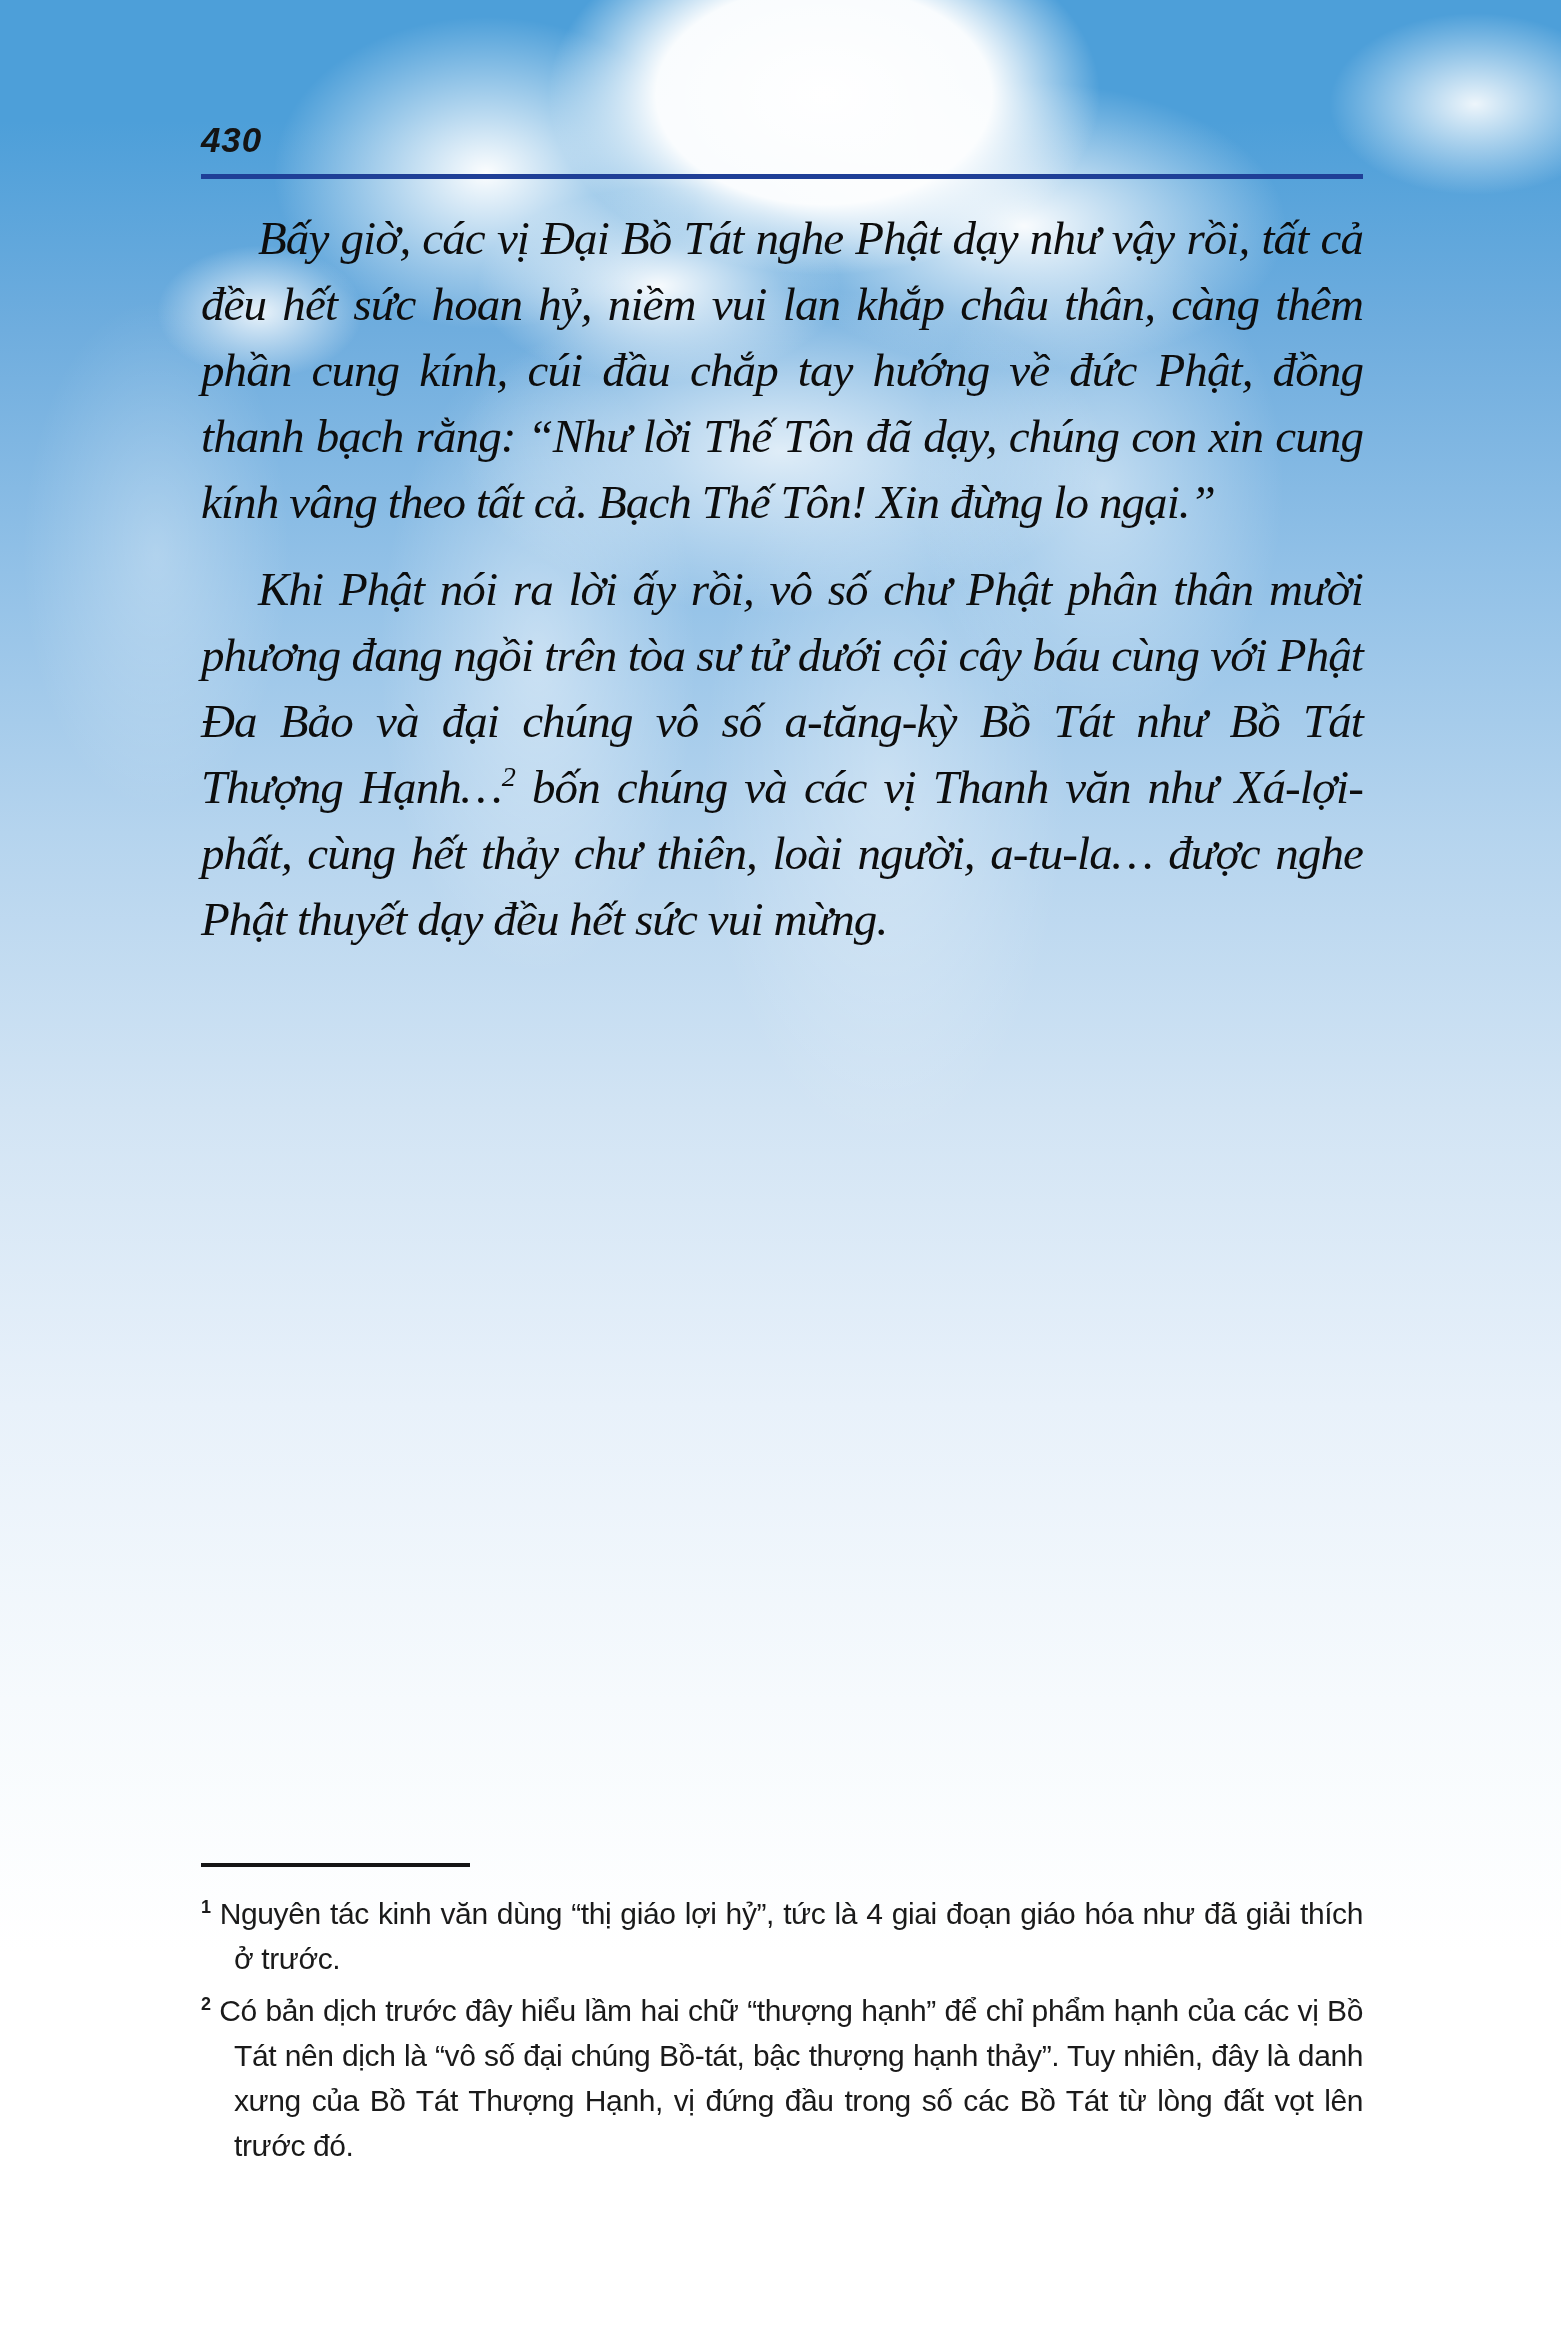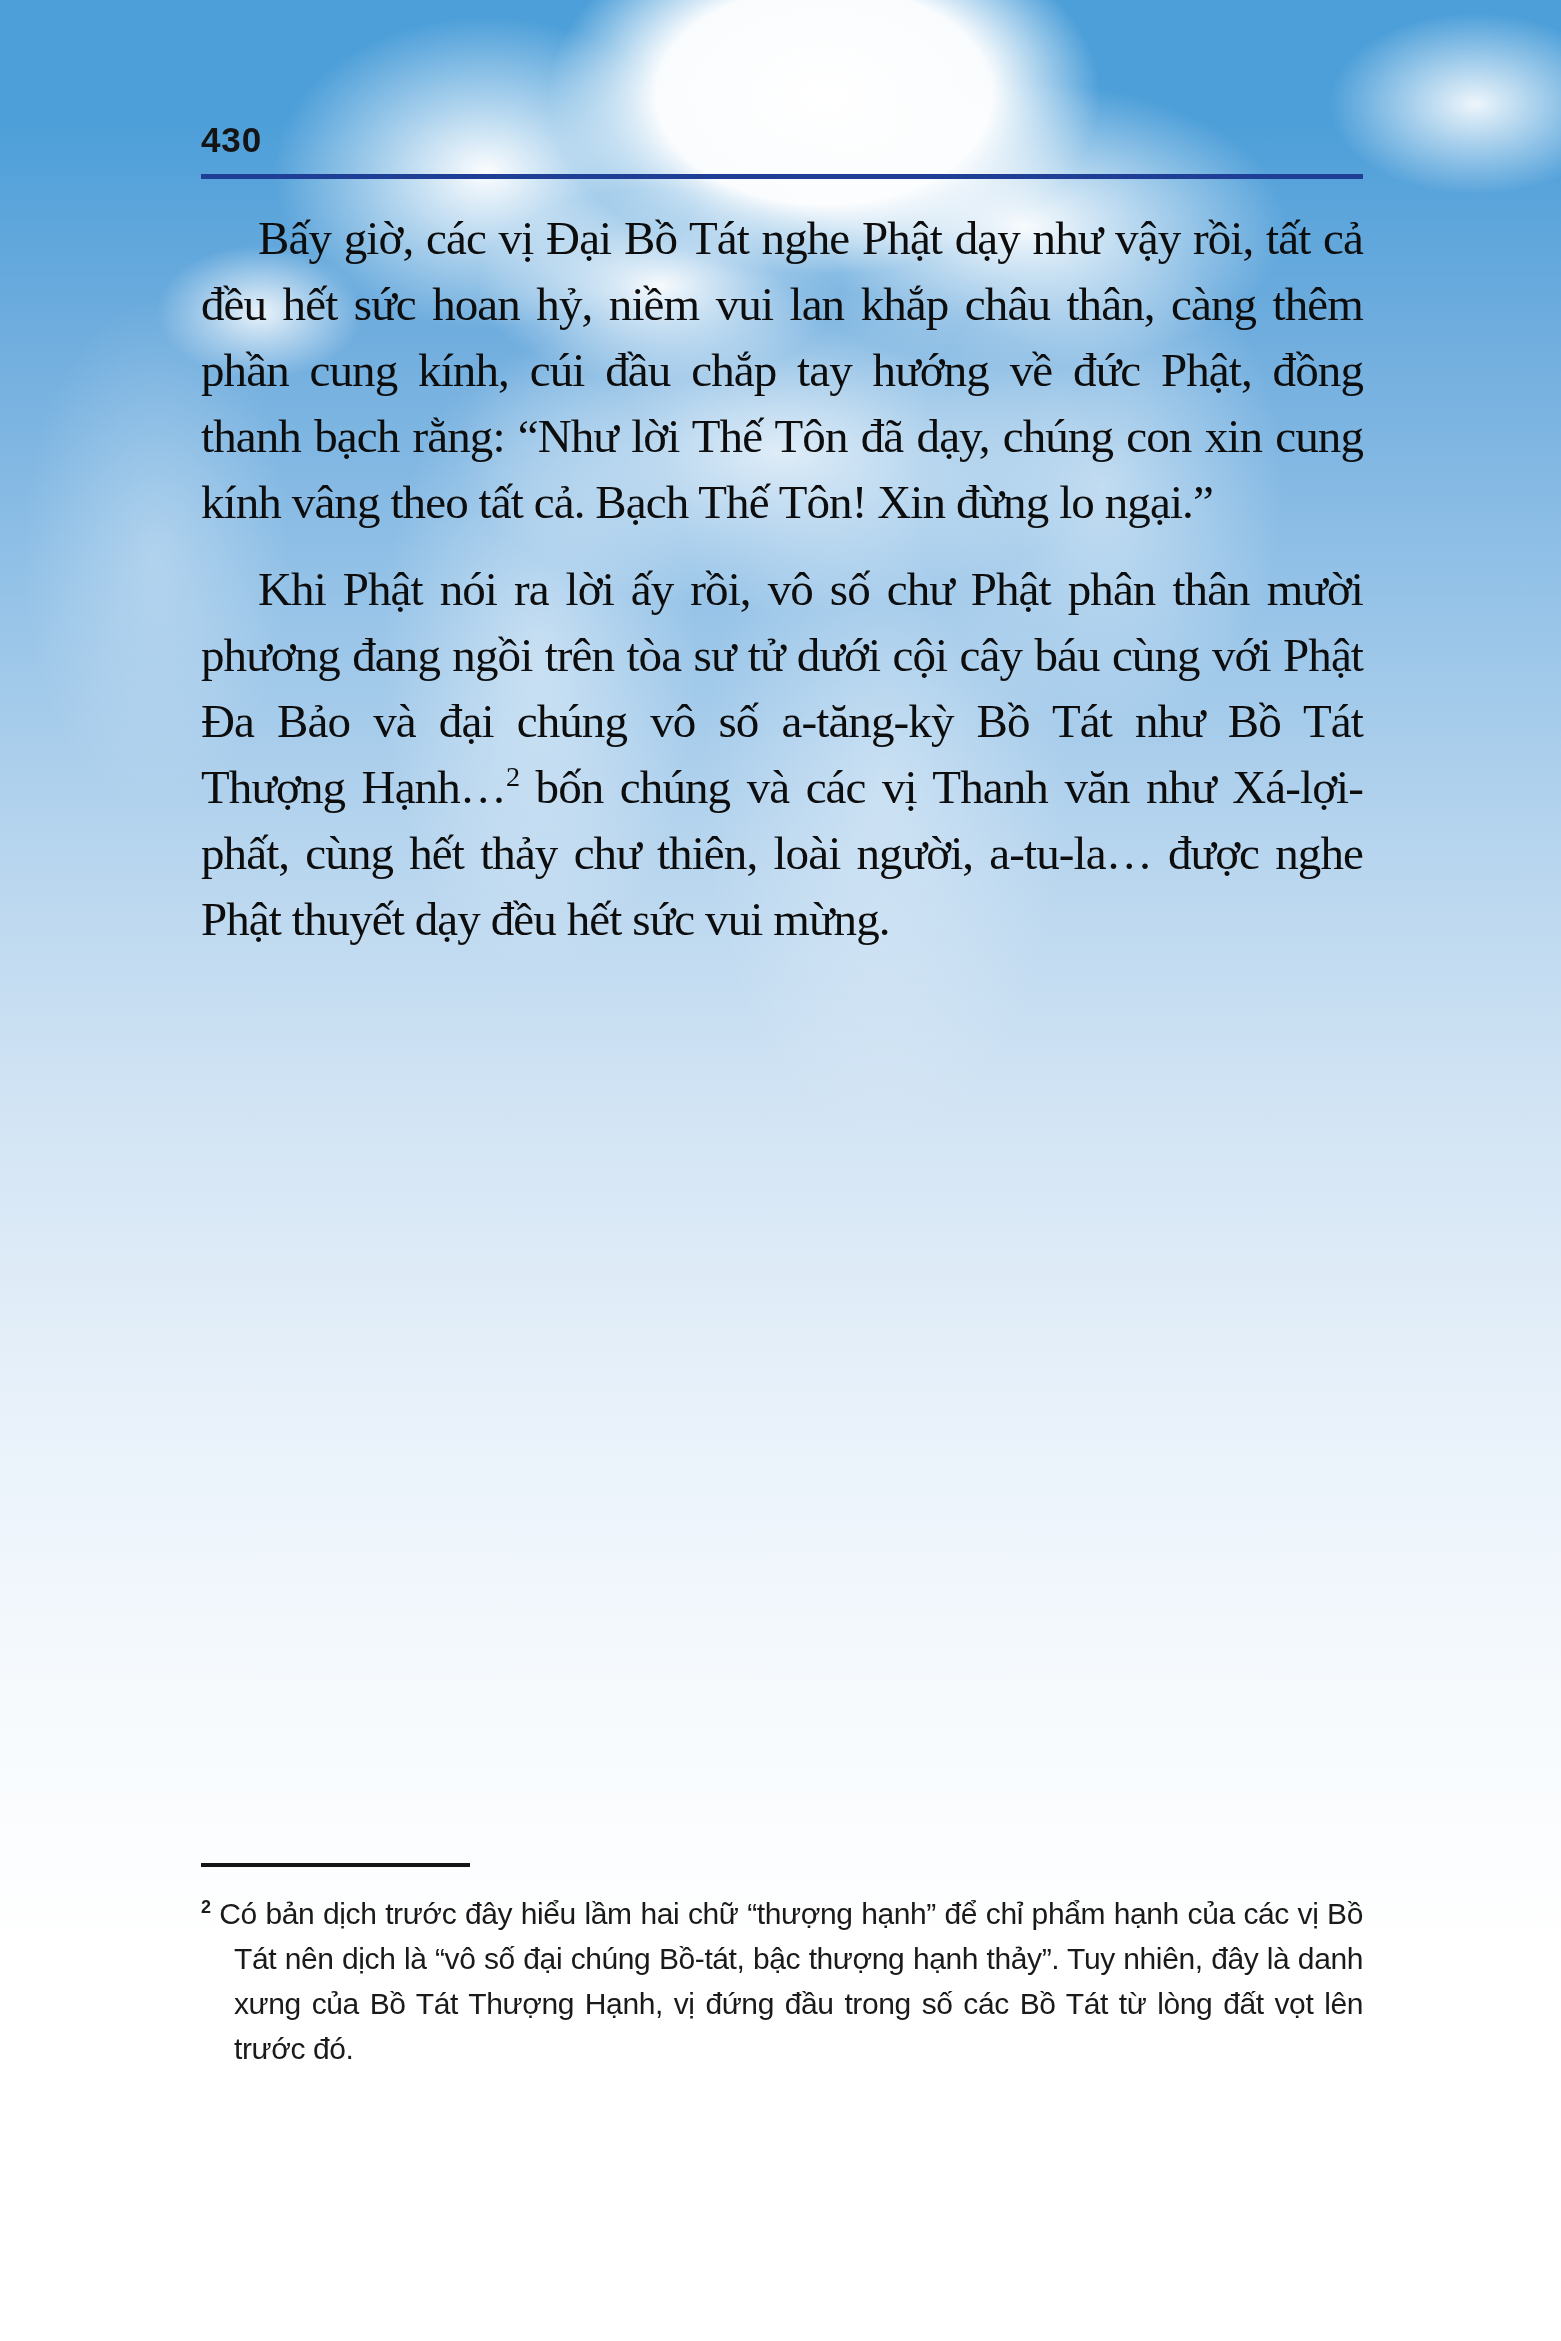--- a/index.html
+++ b/index.html
@@ -27,21 +27,21 @@
       radial-gradient(226px 451px at 538px 659px, rgba(255,255,255,.45) 0%, rgba(255,255,255,0) 70%),
       radial-gradient(260px 520px at 885px 781px, rgba(255,255,255,.35) 0%, rgba(255,255,255,0) 70%),
       radial-gradient(191px 364px at 156px 555px, rgba(255,255,255,.3) 0%, rgba(255,255,255,0) 70%),
       linear-gradient(180deg,
         var(--sky-top) 0px, #4d9fd9 121px, #6fadde 330px, #92c1e7 572px,
         #b5d4ee 833px, #d2e4f4 1110px, #e8f1fa 1405px, #f6fafd 1700px,
         #ffffff 1952px, #ffffff 2342px);
   }
 
   
-  .content{position:absolute;left:201px;width:1162px;top:0;}
+  .content{position:absolute;left:201px;width:1162px;top:0;font-style:italic;}
 
   .header{display:flex;justify-content:space-between;align-items:baseline;margin-top:120px;}
   .page-num{font-family:"Liberation Sans","DejaVu Sans",sans-serif;font-weight:700;font-size:35px;color:#141414;letter-spacing:0.9px;}
   .running-title{font-family:"Liberation Sans","DejaVu Sans",sans-serif;font-weight:700;font-size:31px;color:var(--title-color);letter-spacing:1.3px;}
   .rule{height:5.2px;background:var(--rule-color);margin-top:14px;}
 
   .body-text{margin-top:26px;color:var(--text-color);font-size:47px;line-height:66px;text-align:justify;letter-spacing:-0.9px;}
   .body-text p{margin:0 0 21px 0;}
   .body-text p.indent{text-indent:57px;}
   .body-text sup{font-size:60%;line-height:0;vertical-align:super;}
@@ -68,17 +68,18 @@
 
     <div class="body-text">
         <p class="indent">Bấy giờ, các vị Đại Bồ Tát nghe Phật dạy như vậy rồi, tất cả đều hết sức hoan hỷ, niềm vui lan khắp châu thân, càng thêm phần cung kính, cúi đầu chắp tay hướng về đức Phật, đồng thanh bạch rằng: “Như lời Thế Tôn đã dạy, chúng con xin cung kính vâng theo tất cả. Bạch Thế Tôn! Xin đừng lo ngại.”</p>
         <p class="indent">Khi Phật nói ra lời ấy rồi, vô số chư Phật phân thân mười phương đang ngồi trên tòa sư tử dưới cội cây báu cùng với Phật Đa Bảo và đại chúng vô số a-tăng-kỳ Bồ Tát như Bồ Tát Thượng Hạnh…<sup>2</sup> bốn chúng và các vị Thanh văn như Xá-lợi-phất, cùng hết thảy chư thiên, loài người, a-tu-la… được nghe Phật thuyết dạy đều hết sức vui mừng.</p>
       </div>
   </div>
 
   <div class="footnotes">
     <div class="fn-sep"></div>
     <div>
+        <div class="footnote"><sup>1</sup> Nguyên tác kinh văn dùng “thị giáo lợi hỷ”, tức là 4 giai đoạn giáo hóa như đã giải thích ở trước.</div>
         <div class="footnote"><sup>2</sup> Có bản dịch trước đây hiểu lầm hai chữ “thượng hạnh” để chỉ phẩm hạnh của các vị Bồ Tát nên dịch là “vô số đại chúng Bồ-tát, bậc thượng hạnh thảy”. Tuy nhiên, đây là danh xưng của Bồ Tát Thượng Hạnh, vị đứng đầu trong số các Bồ Tát từ lòng đất vọt lên trước đó.</div>
       </div>
   </div>
 </div>
 
 
 </body></html>

